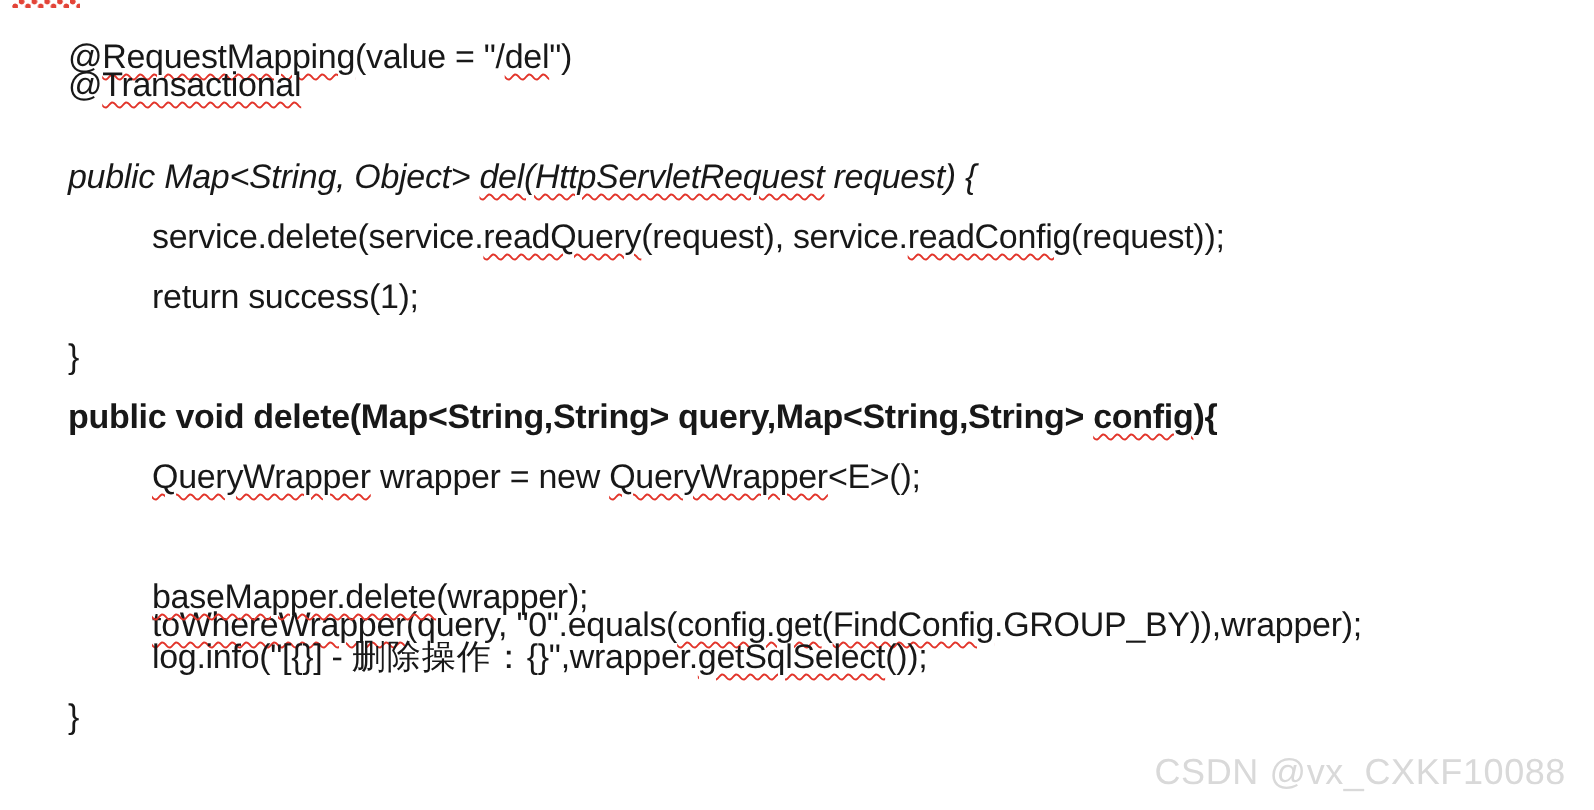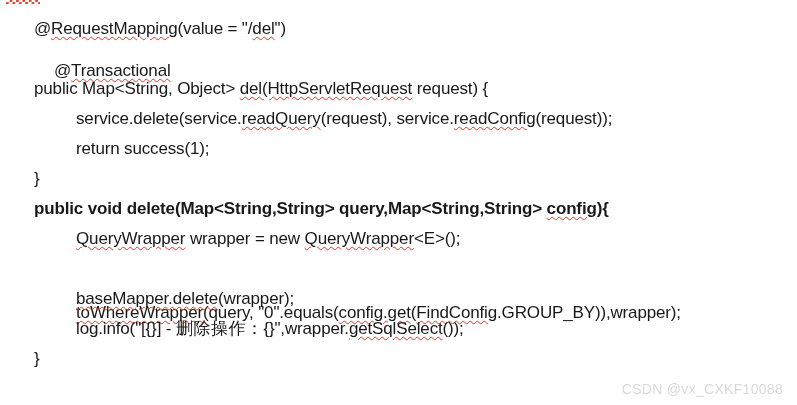--- a/index.html
+++ b/index.html
@@ -68,38 +68,38 @@
   .cjk {
     font-family: Liberation Mono, monospace;
     letter-spacing: 0.5px;
   }
 
   
   #watermark {
     position: absolute;
     right: 14px;
     bottom: 8px;
-    font-size: 14px;
+    font-size: 18px;
     color: #d9d9d9;
     letter-spacing: 0.3px;
     font-family: "Liberation Sans", sans-serif;
     user-select: none;
   }
 </style>
 </head>
 <body>
 
 <div id="code-canvas">
 
   <div class="clipped-squiggle"></div>
 
   <div id="code-lines">
       <div class="code-line" style="top: 14px;"><span>@</span><span class="sq">RequestMapping</span><span>(value = "/</span><span class="sq">del</span><span>")</span></div>
-      <div class="code-line" style="top: 56px; margin-left: 20px;"><span>@</span><span class="sq">Transactional</span></div>
-      <div class="code-line" style="top: 74px;"><span>public Map&lt;String, Object&gt; </span><span class="sq">del(HttpServletRequest</span><span> request) {</span></div>
+      <div class="code-line" style="top: 28px;"><span>@</span><span class="sq">Transactional</span></div>
+      <div class="code-line" style="top: 74px; font-style: italic;"><span>public Map&lt;String, Object&gt; </span><span class="sq">del(HttpServletRequest</span><span> request) {</span></div>
       <div class="code-line indent-1" style="top: 104px;"><span>service.delete(service.</span><span class="sq">readQuery</span><span>(request), service.</span><span class="sq">readConfig</span><span>(request));</span></div>
       <div class="code-line indent-1" style="top: 134px;"><span>return success(1);</span></div>
       <div class="code-line" style="top: 164px;"><span>}</span></div>
       <div class="code-line" style="top: 194px; font-weight: bold;"><span>public void delete(Map&lt;String,String&gt; query,Map&lt;String,String&gt; </span><span class="sq">config</span><span>){</span></div>
       <div class="code-line indent-1" style="top: 224px;"><span class="sq">QueryWrapper</span><span> wrapper = new </span><span class="sq">QueryWrapper</span><span>&lt;E&gt;();</span></div>
       <div class="code-line indent-1" style="top: 254px; margin-top: 44px;"><span class="sq">toWhereWrapper</span><span>(query, "0".equals(</span><span class="sq">config.get</span><span>(</span><span class="sq">FindConfig</span><span>.GROUP_BY)),wrapper);</span></div>
       <div class="code-line indent-1" style="top: 284px;"><span class="sq">baseMapper.delete</span><span>(wrapper);</span></div>
       <div class="code-line indent-1" style="top: 314px;"><span>log.info("[{}] - </span><span class="cjk">删除操作：</span><span>{}",wrapper.</span><span class="sq">getSqlSelect</span><span>());</span></div>
       <div class="code-line" style="top: 344px;"><span>}</span></div>
     </div>

